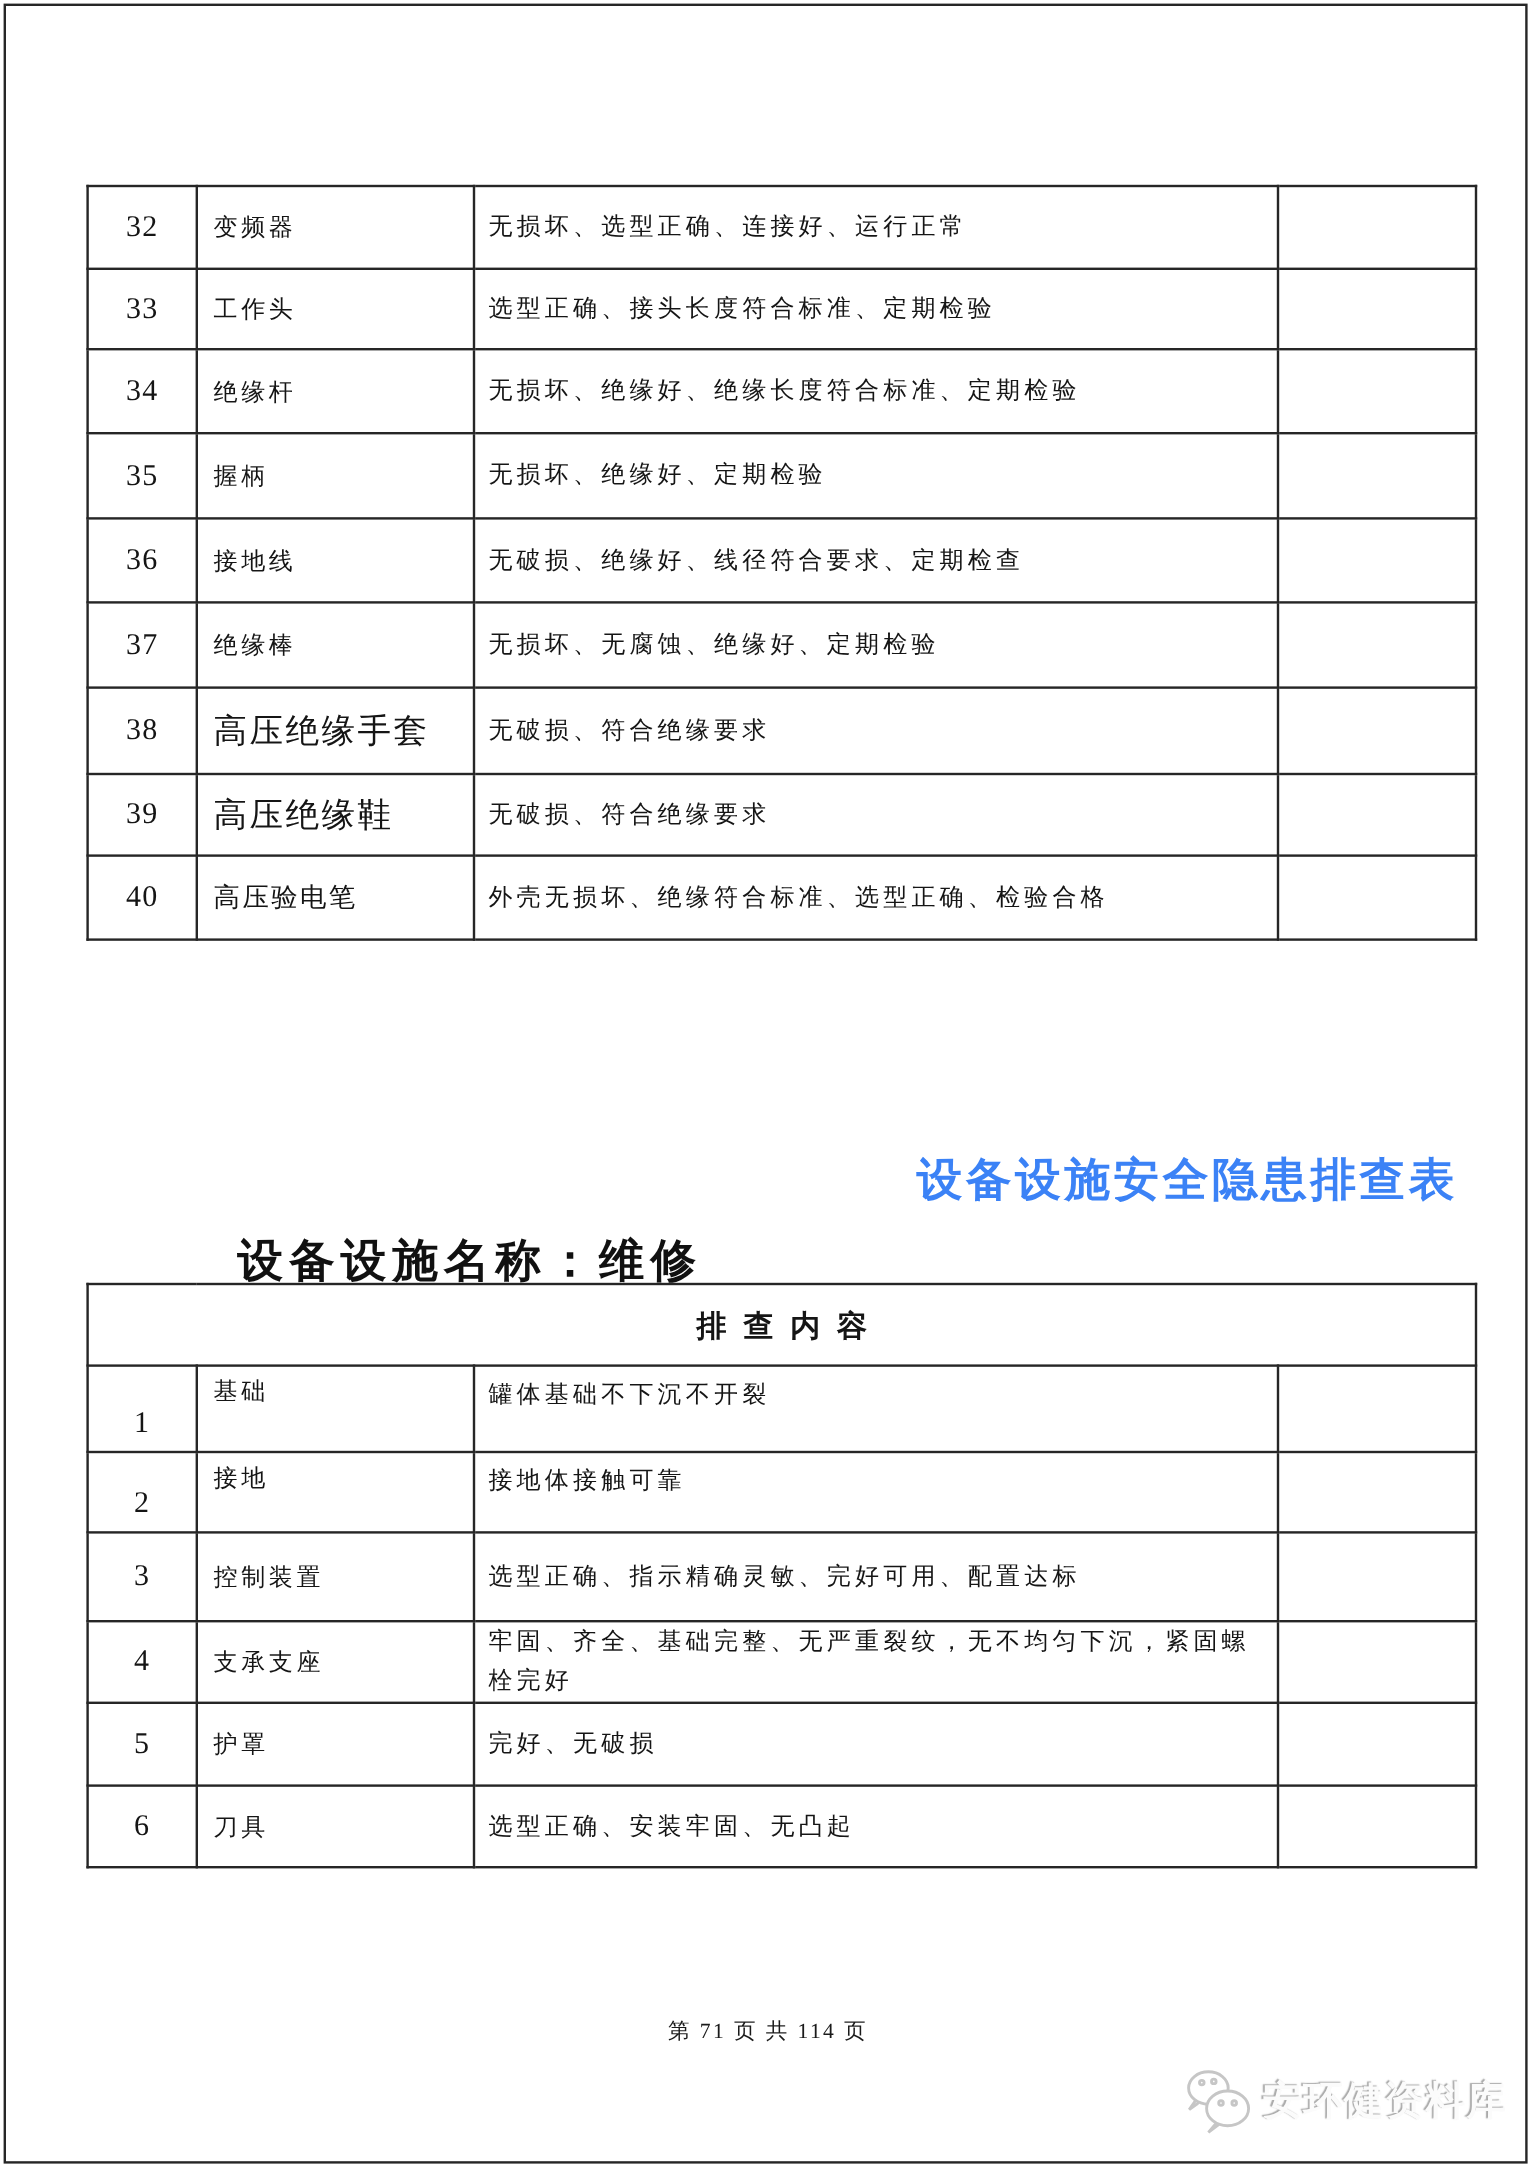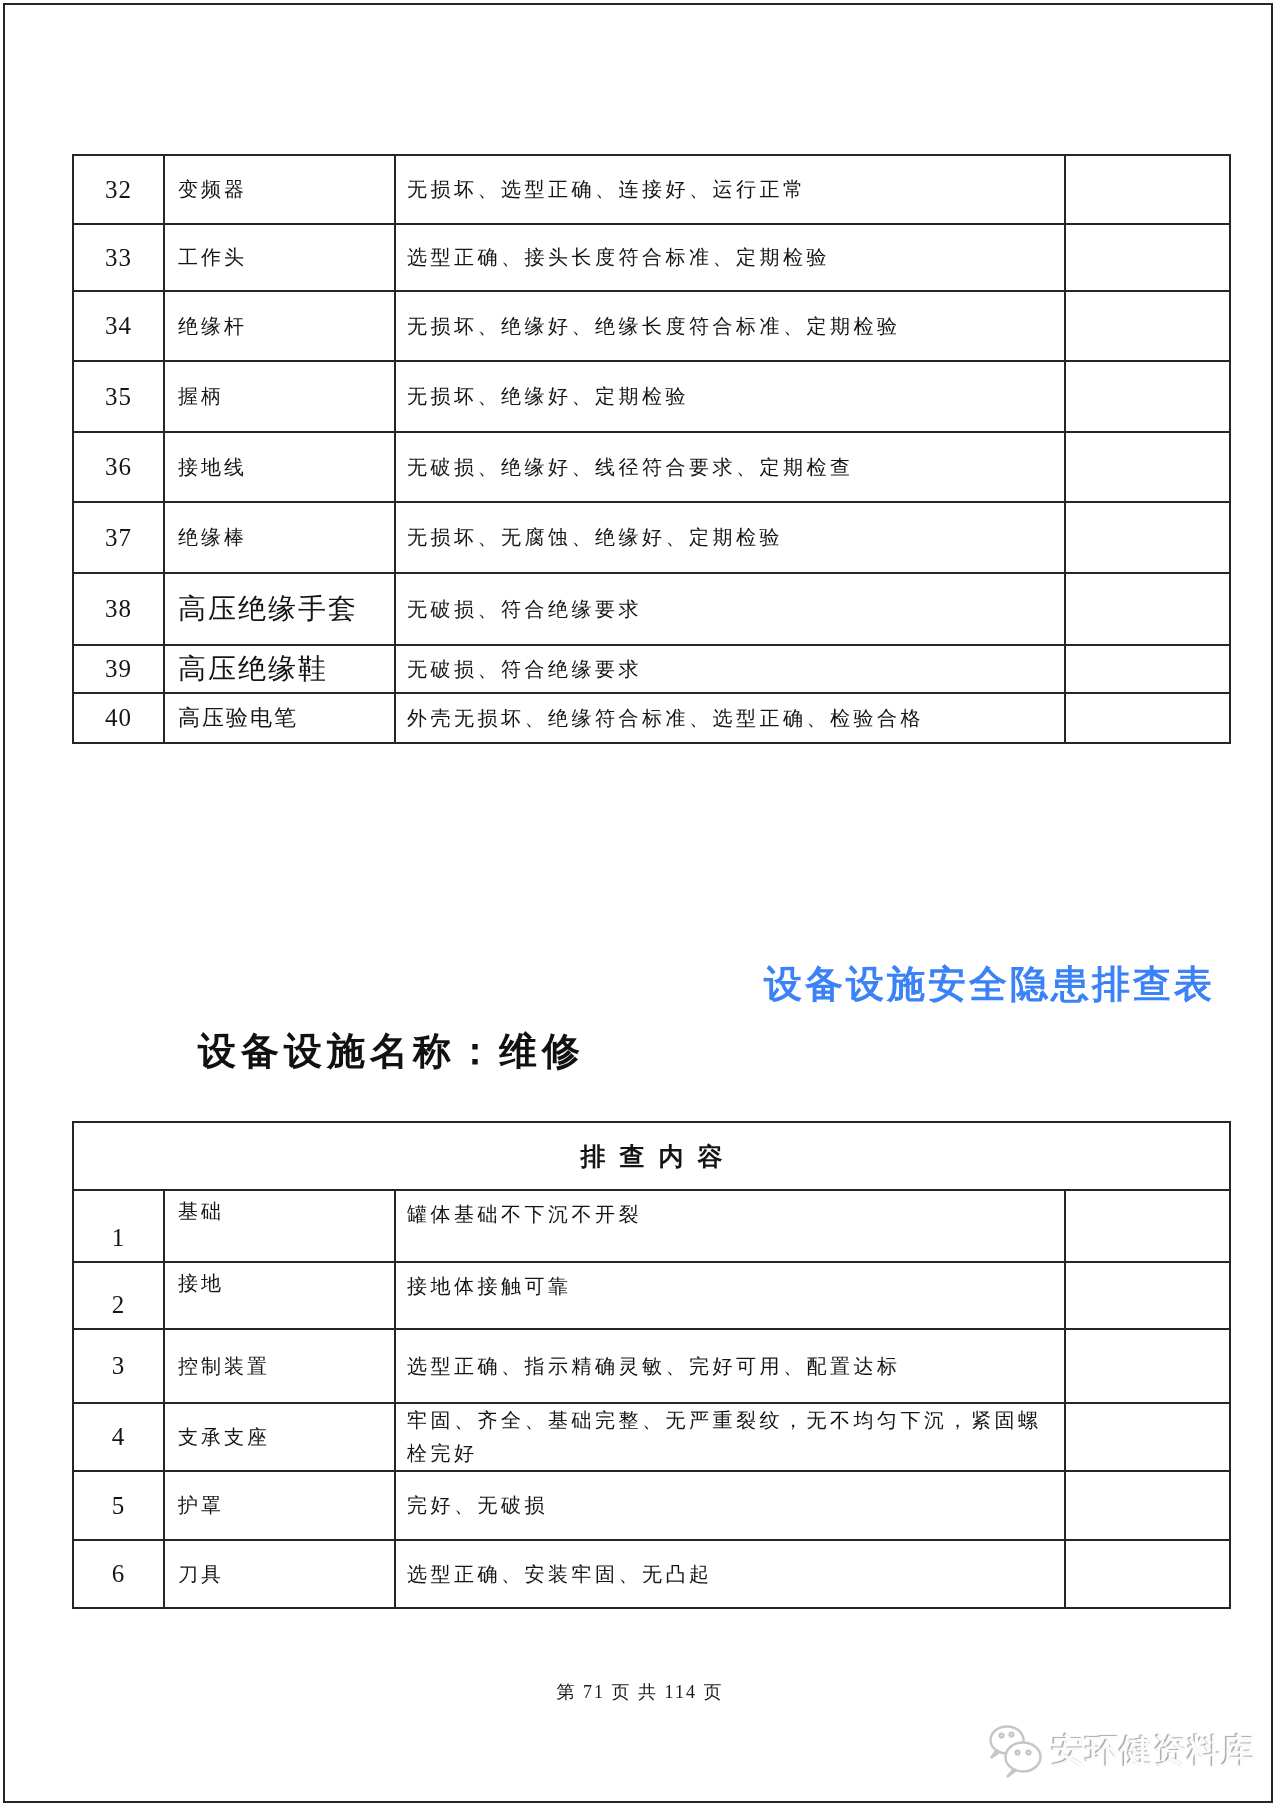--- a/index.html
+++ b/index.html
@@ -18,21 +18,21 @@
     pointer-events:none;
   }
 
   table.doc{
     position:absolute;left:58px;width:1157px;
     border-collapse:collapse;table-layout:fixed;
     background:#ffffff;
     margin-left:14px;
   }
   #t1{top:154px;}
-  #t2{top:1121px;}
+  #t2{top:1069px;}
   table.doc td,table.doc th{
     border:2px solid #262626;
     padding:0;
     vertical-align:middle;
     overflow:hidden;
     box-sizing:border-box;
   }
   .c-no{
     text-align:center;
     font-size:25px;
@@ -166,27 +166,27 @@
         <td class="c-item">绝缘棒</td>
         <td class="c-basis">无损坏、无腐蚀、绝缘好、定期检验</td>
         <td class="c-status"></td>
       </tr>
       <tr class="big-item" style="height:72px">
         <td class="c-no">38</td>
         <td class="c-item">高压绝缘手套</td>
         <td class="c-basis">无破损、符合绝缘要求</td>
         <td class="c-status"></td>
       </tr>
-      <tr class="big-item" style="height:48px">
+      <tr class="big-item" style="height:68px">
         <td class="c-no">39</td>
         <td class="c-item">高压绝缘鞋</td>
         <td class="c-basis">无破损、符合绝缘要求</td>
         <td class="c-status"></td>
       </tr>
-      <tr class="med-item" style="height:50px">
+      <tr class="med-item" style="height:70px">
         <td class="c-no">40</td>
         <td class="c-item">高压验电笔</td>
         <td class="c-basis">外壳无损坏、绝缘符合标准、选型正确、检验合格</td>
         <td class="c-status"></td>
       </tr>
     </tbody>
   </table>
 
   <div class="doc-title">设备设施安全隐患排查表</div>
   <div class="doc-subtitle"><span>设备设施名称：</span><span>维修</span></div>

